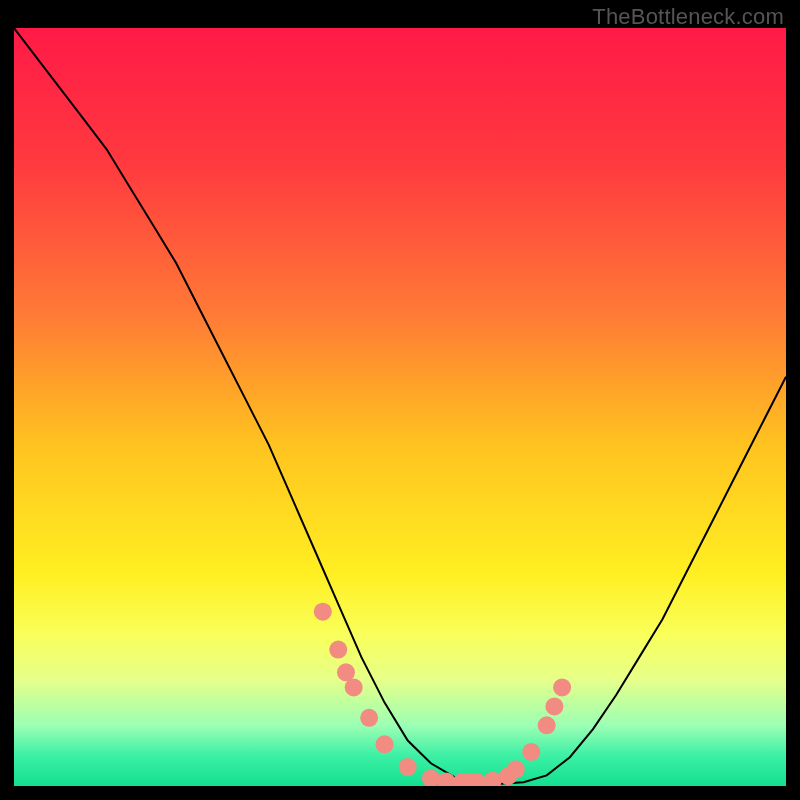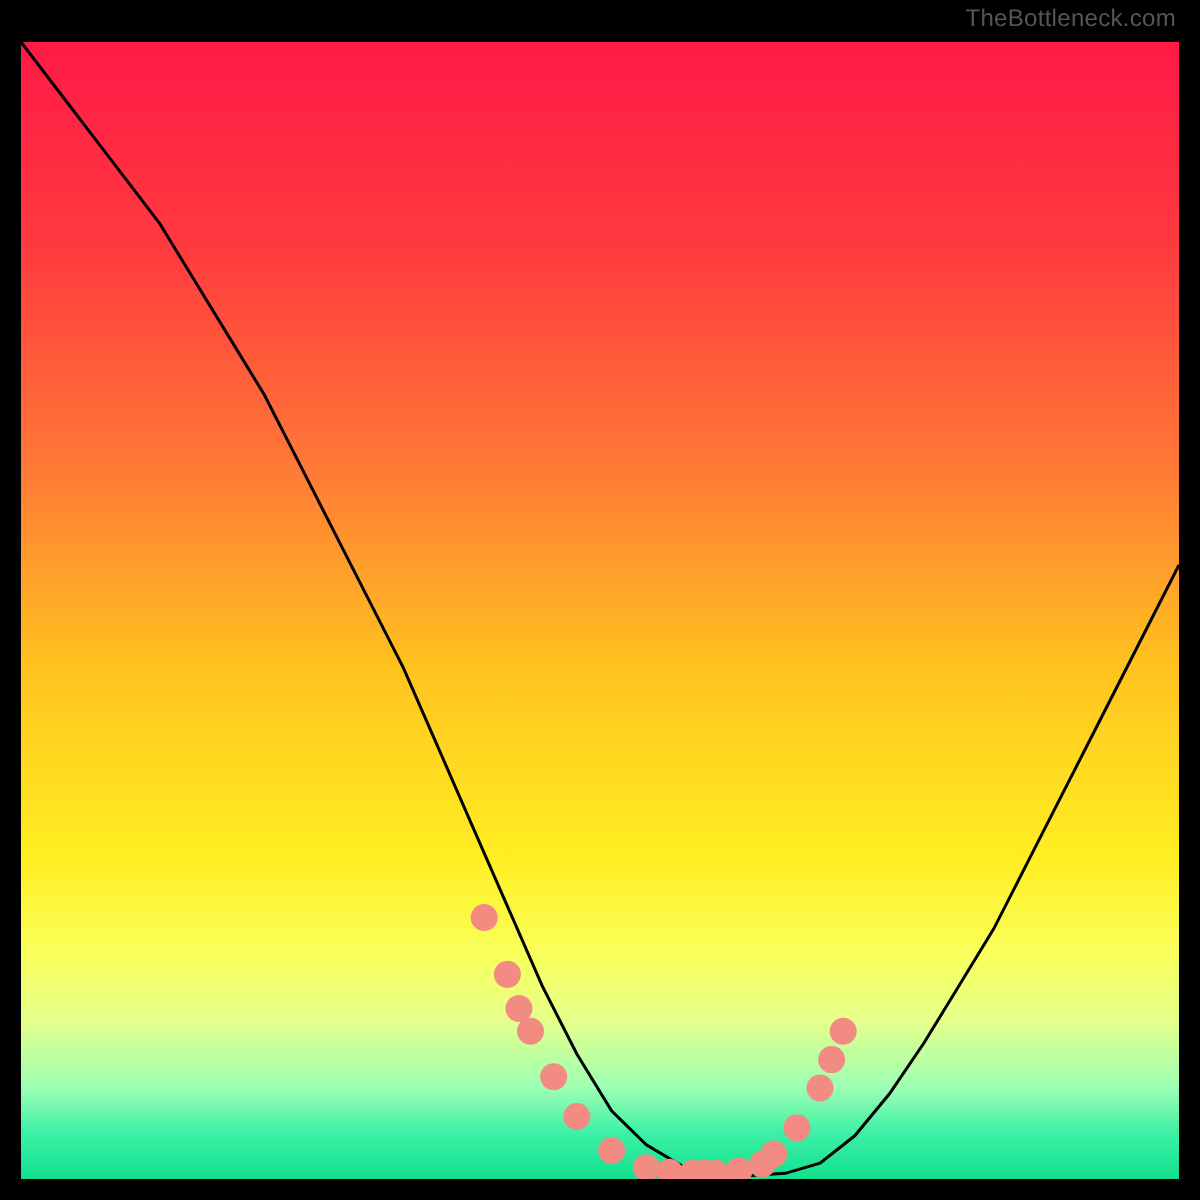--- a/index.html
+++ b/index.html
@@ -24,21 +24,21 @@
     left: 0;
     top: 0;
     width: 772px;
     height: 758px;
   }
   .watermark {
     position: absolute;
     top: 4px;
     right: 16px;
     color: #555;
-    font-size: 16px;
+    font-size: 22px;
     font-weight: 500;
     letter-spacing: 0.2px;
   }
   svg { display: block; }
 </style>
 </head>
 <body>
 
 <div class="watermark">TheBottleneck.com</div>
 

